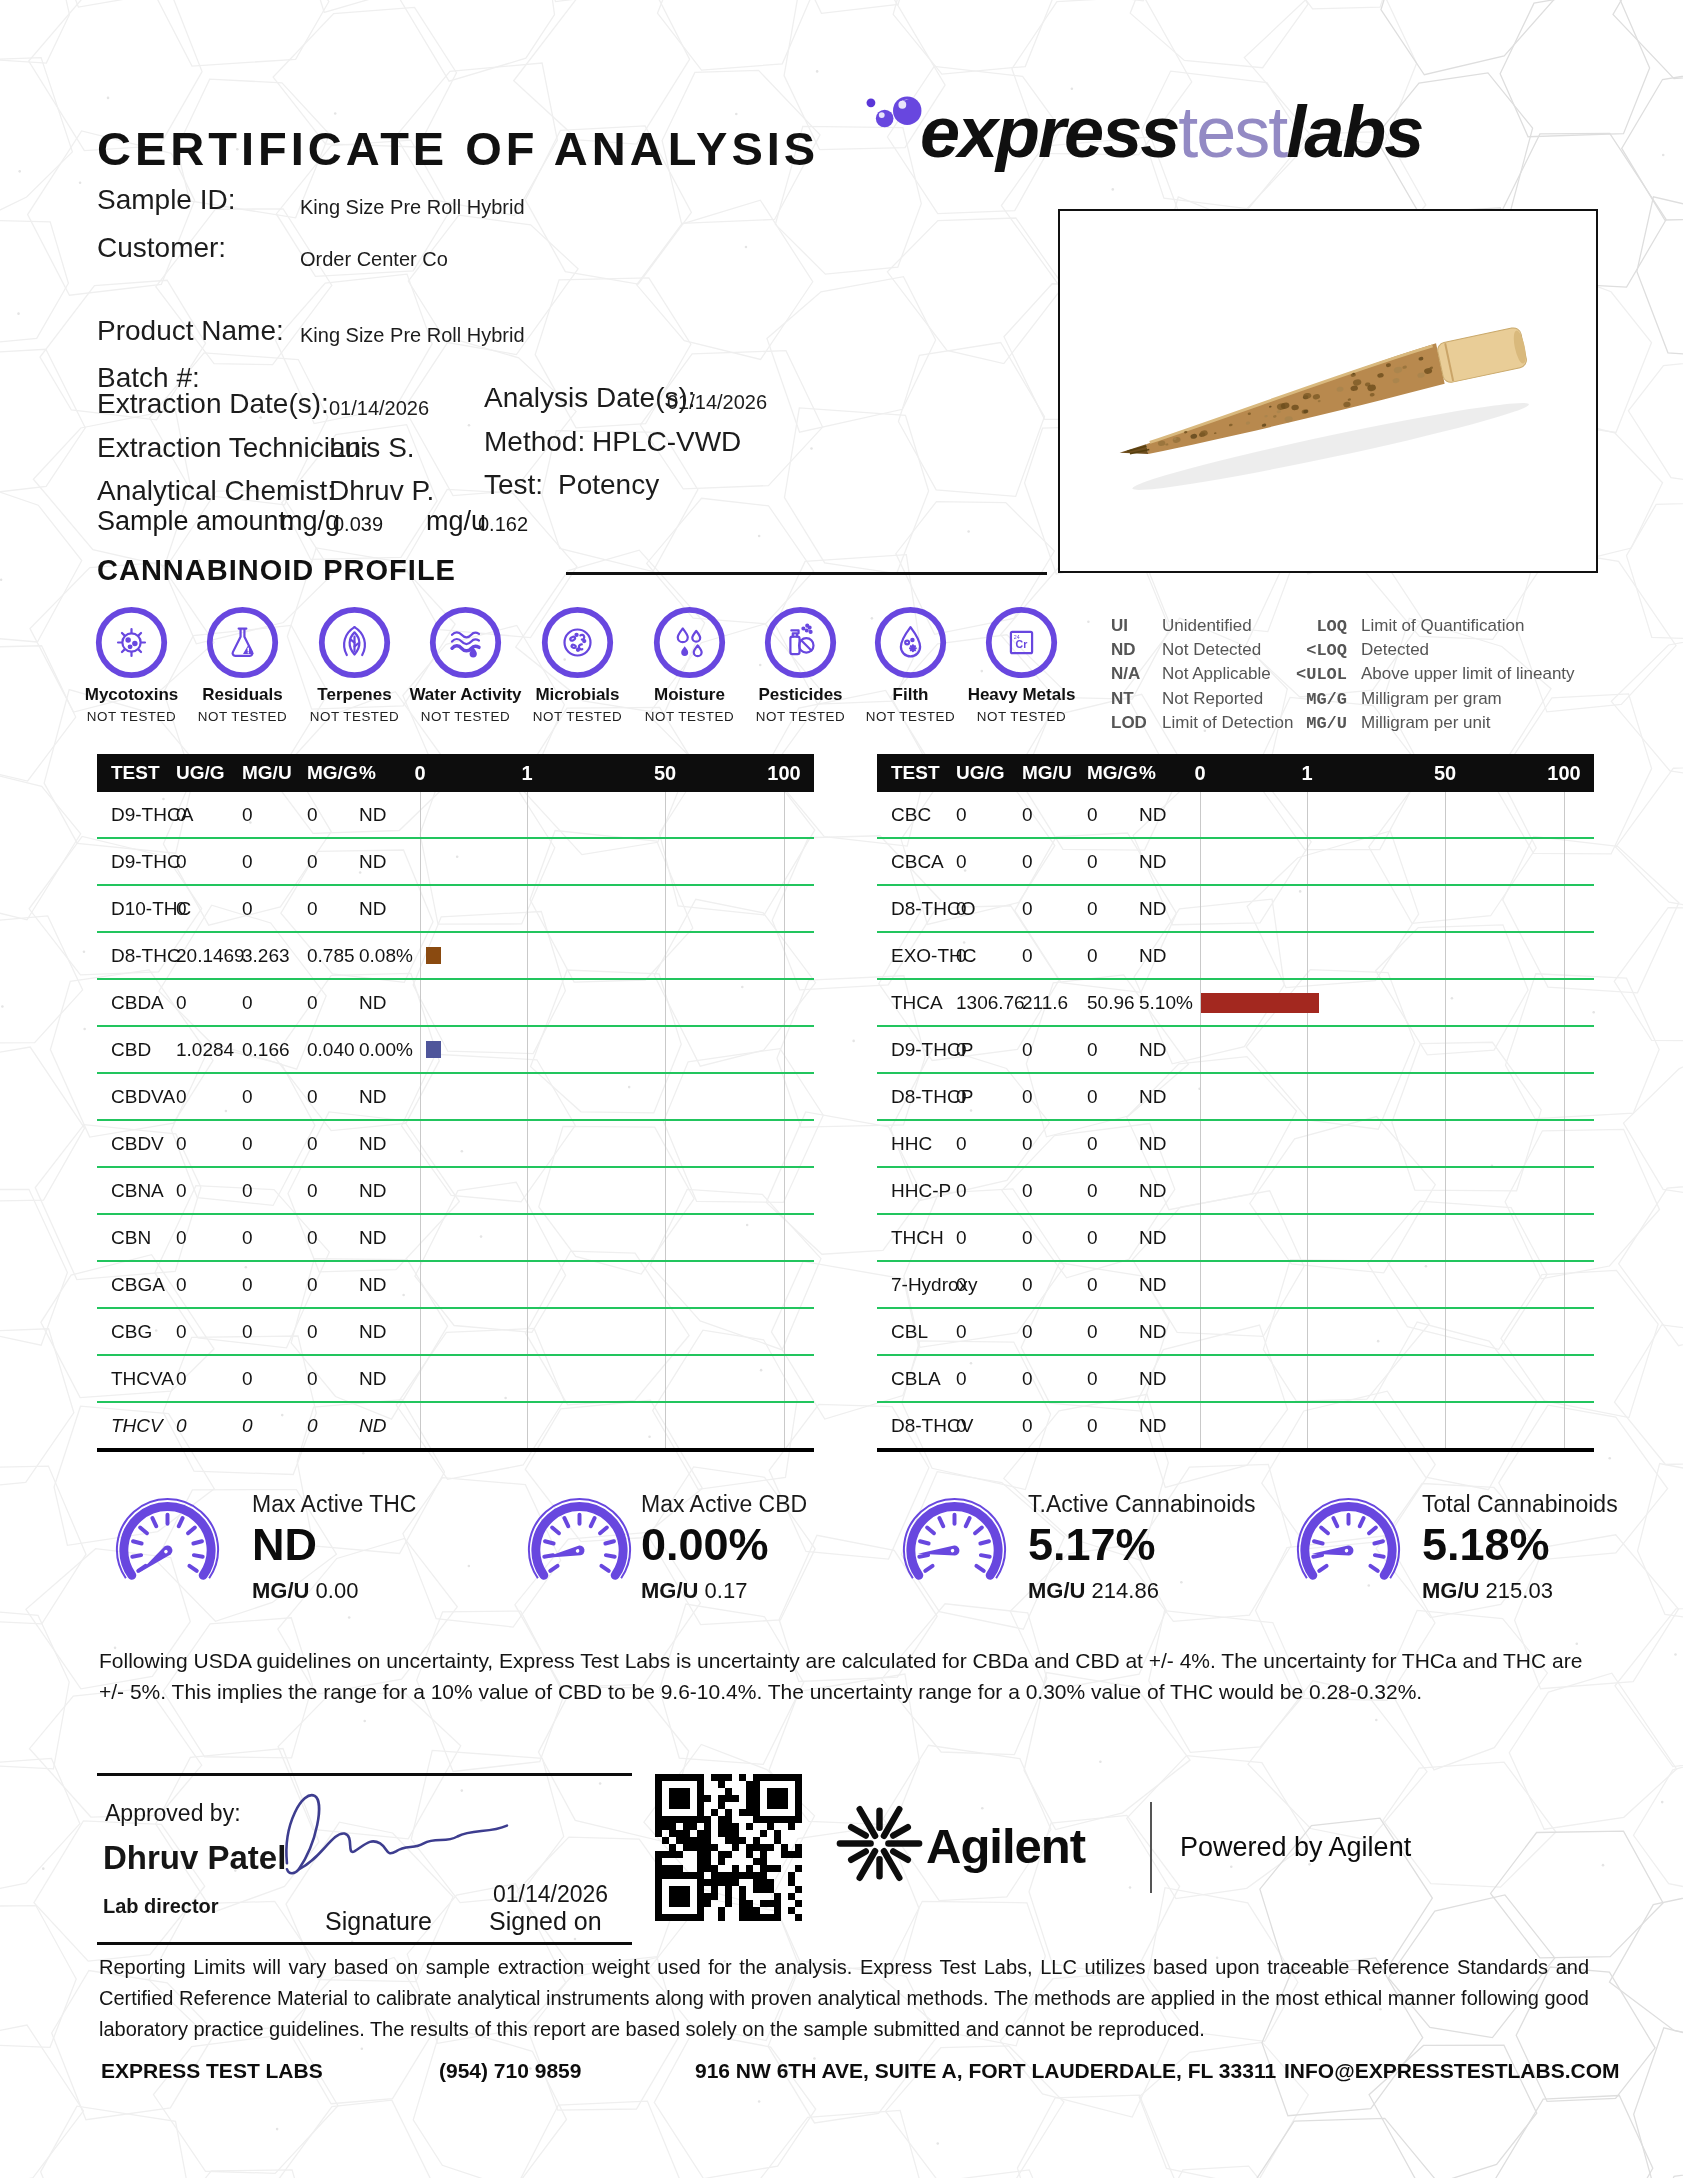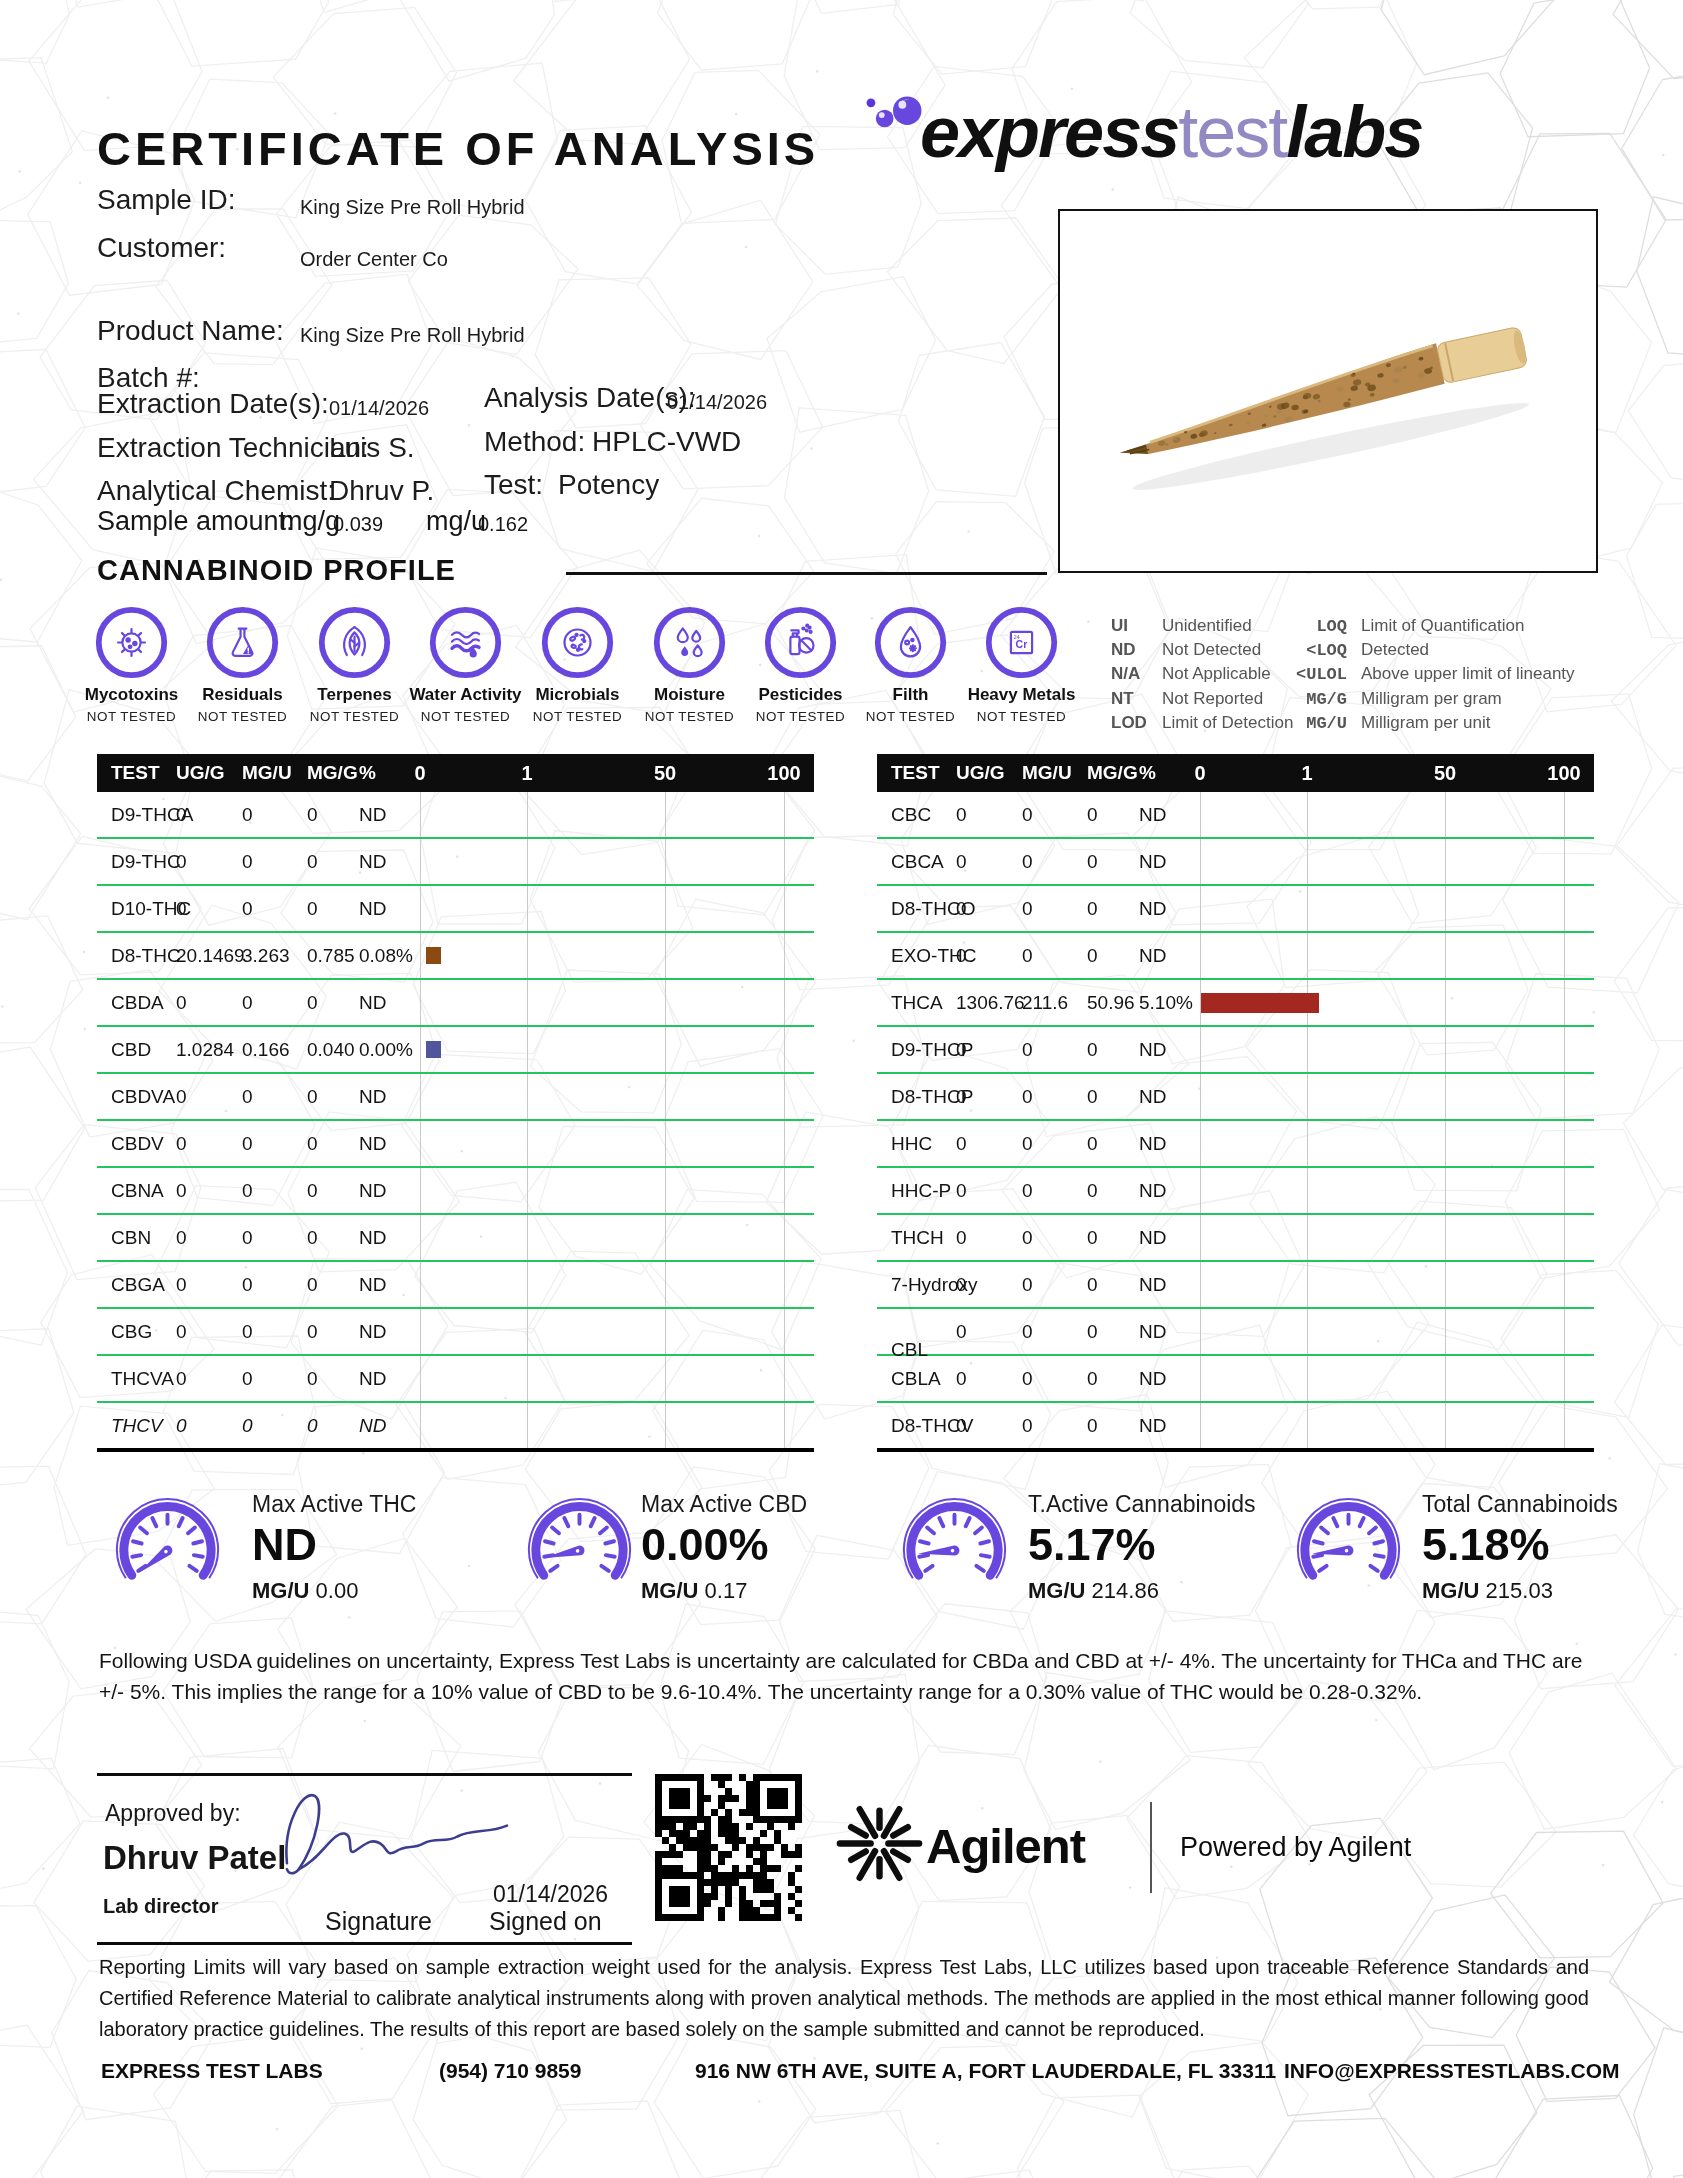--- a/index.html
+++ b/index.html
@@ -1003,21 +1003,21 @@
             <div class="c" style="left: 262px;">ND</div>
           </div>
           <div class="t-row">
             <div class="c" style="left: 14px;">7-Hydroxy</div>
             <div class="c" style="left: 79px;">0</div>
             <div class="c" style="left: 145px;">0</div>
             <div class="c" style="left: 210px;">0</div>
             <div class="c" style="left: 262px;">ND</div>
           </div>
           <div class="t-row">
-            <div class="c" style="left: 14px; margin-top: 18px;">CBL</div>
+            <div class="c" style="left: 14px;">CBL</div>
             <div class="c" style="left: 79px;">0</div>
             <div class="c" style="left: 145px;">0</div>
             <div class="c" style="left: 210px;">0</div>
             <div class="c" style="left: 262px;">ND</div>
           </div>
           <div class="t-row">
             <div class="c" style="left: 14px;">CBLA</div>
             <div class="c" style="left: 79px;">0</div>
             <div class="c" style="left: 145px;">0</div>
             <div class="c" style="left: 210px;">0</div>

